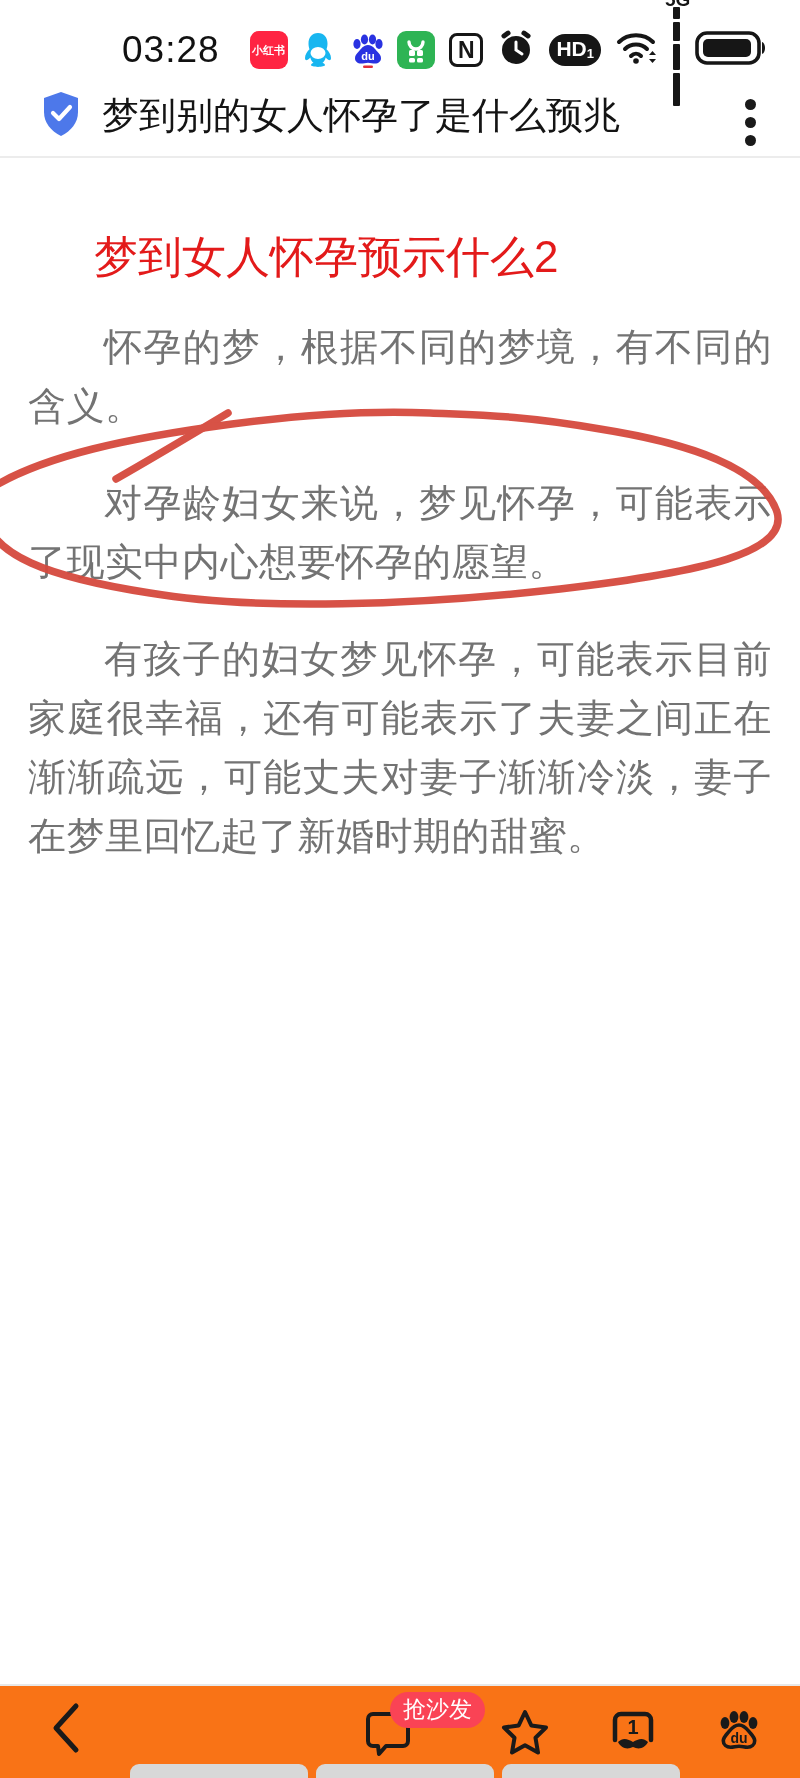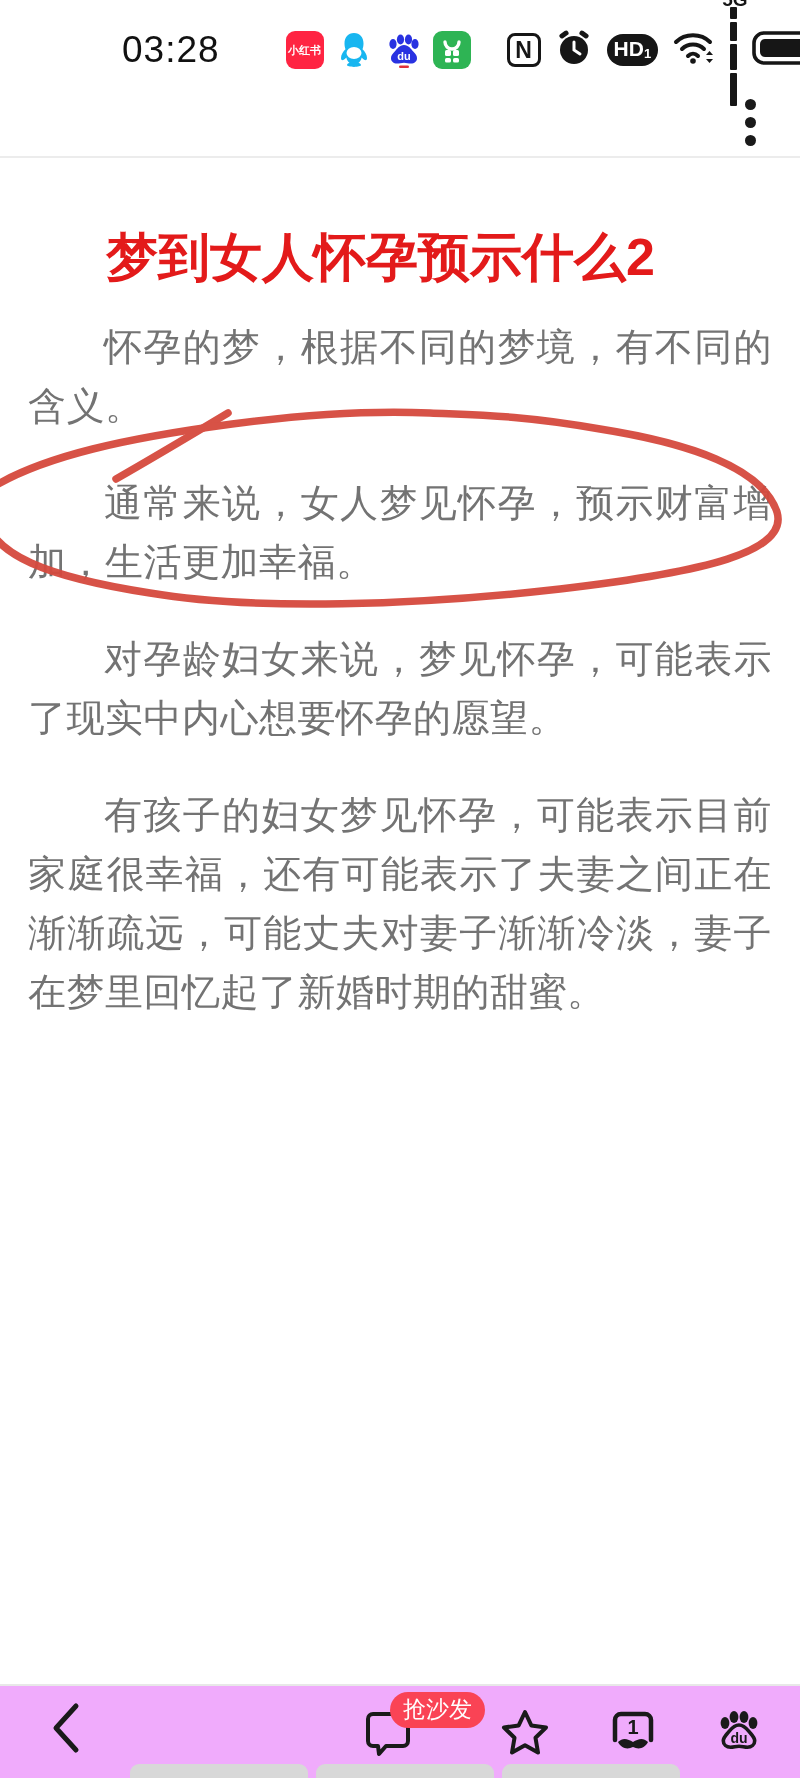--- a/index.html
+++ b/index.html
@@ -1,21 +1,21 @@
 <!DOCTYPE html>
 <html style="--heading_red: #e31a1a; --circle_red: #d5493d; --badge_red: #fa4355; --xiaohongshu_red: #ff2442; --qq_blue: #18b6f0; --baidu_blue: #2932e1; --green_app: #2eb454; --shield_blue: #4d78ea;"><head>
 <meta charset="utf-8">
 <style>
   html,body{margin:0;padding:0;background:#fff;}
   .screen{position:relative;width:800px;height:1778px;background:#fff;overflow:hidden;
           font-family:"Liberation Sans",sans-serif;color:#282828;}
 
   
   .statusbar{position:absolute;top:14px;left:0;right:0;height:72px;display:flex;
-             align-items:center;padding:0 30px 0 122px;box-sizing:border-box;gap:36px;}
+             align-items:center;padding:0 30px 0 122px;box-sizing:border-box;}
   .time{font-size:37px;font-weight:500;color:#111;letter-spacing:1px;}
   .app-icons{display:flex;align-items:center;gap:11px;margin-left:30px;text-align:right;}
   .app-icon{width:38px;height:38px;border-radius:9px;display:flex;align-items:center;
             justify-content:center;flex:0 0 auto;}
   .xhs{background:var(--xiaohongshu_red,#ff2442);}
   .xhs i{font-style:normal;color:#fff;font-size:11px;font-weight:700;letter-spacing:0;}
   .gapp{background:var(--green_app,#2eb454);}
   .status-right{display:flex;align-items:center;gap:14px;margin-left:auto;}
   .hd-badge{background:#161616;color:#fff;border-radius:16px;height:30px;display:flex;
             align-items:flex-start;padding:2px 7px 0;font-weight:700;}
@@ -29,30 +29,30 @@
 
   
   .titlebar{position:absolute;top:86px;left:40px;right:80px;height:60px;display:flex;align-items:center;}
   .page-title{font-size:37px;font-weight:500;color:#141414;margin-left:20px;white-space:nowrap;}
   .menu-dots{position:absolute;right:44px;top:99px;display:flex;flex-direction:column;gap:7px;cursor:pointer;}
   .menu-dots s{width:11px;height:11px;border-radius:50%;background:#1a1a1a;}
   .head-divider{position:absolute;top:156px;left:0;right:0;height:2px;background:#ececec;}
 
   
   .article{position:absolute;top:159px;left:0;right:0;padding:0 28px;box-sizing:border-box;}
-  .article h2{margin:75px 0 0;font-size:52px;line-height:46px;font-weight:700;
+  .article h2{margin:75px 0 0;font-size:44px;line-height:46px;font-weight:400;
               color:var(--heading_red,#e31a1a);text-indent:1.5em;}
   .article p{margin:38px 0 0;font-size:38px;line-height:59px;font-weight:300;color:#737373;
              text-indent:2em;text-align:justify;letter-spacing:0.5px;}
 
   
   .circle-anno{position:absolute;top:353px;left:0;width:800px;height:290px;pointer-events:none;z-index:5;}
 
   
-  .toolbar{position:absolute;left:0;right:0;bottom:0;height:94px;background:#f0abfc;
+  .toolbar{position:absolute;left:0;right:0;bottom:0;height:94px;background:#f97316;
            border-top:2px solid #e8e8e8;box-sizing:border-box;z-index:6;}
   .tb-item{position:absolute;cursor:pointer;}
   .tb-back{left:48px;top:16px;}
   .tb-comment{left:364px;top:22px;}
   .tb-star{left:500px;top:22px;}
   .tb-tabs{left:608px;top:20px;}
   .tb-du{left:714px;top:20px;}
   .badge{position:absolute;left:26px;top:-16px;background:var(--badge_red,#fa4355);color:#fff;
          font-size:23px;line-height:23px;padding:6px 13px 7px;border-radius:20px;white-space:nowrap;}
   .chips{position:absolute;left:130px;bottom:0;display:flex;gap:8px;}
@@ -132,33 +132,41 @@
       <span>
         <svg width="76" height="38" viewBox="0 0 76 38">
           <rect x="3" y="4" width="62" height="30" rx="10" fill="none" stroke="#161616" stroke-width="3.6"></rect>
           <rect x="9" y="10" width="48" height="18" rx="5" fill="#161616"></rect>
           <path d="M68 13v12c4-1 4-11 0-12z" fill="#161616"></path>
         </svg>
       </span>
     </span>
   </div>
 
+  <div class="titlebar">
+    <span>
+      <svg width="42" height="48" viewBox="0 0 42 48">
+        <path d="M21 2 38 8v14c0 11-7 19-17 24C11 41 4 33 4 22V8z" fill="#4d78ea"></path>
+        <path d="M13 23l6 6 11-12" fill="none" stroke="#fff" stroke-width="4.2" stroke-linecap="round" stroke-linejoin="round"></path>
+      </svg>
+    </span>
+    <span class="page-title">梦到别的女人怀孕了是什么预兆</span>
+  </div>
   <span class="menu-dots">
       <s></s>
       <s></s>
       <s></s>
     </span>
   <div class="head-divider"></div>
 
   <div class="article">
     <h2>梦到女人怀孕预示什么2</h2>
     <div>
 
     <p>怀孕的梦，根据不同的梦境，有不同的含义。</p>
-        <p>通常来说，女人梦见怀孕，预示财富增加，生活更加幸福。</p>
         <p>对孕龄妇女来说，梦见怀孕，可能表示了现实中内心想要怀孕的愿望。</p>
         <p>有孩子的妇女梦见怀孕，可能表示目前家庭很幸福，还有可能表示了夫妻之间正在渐渐疏远，可能丈夫对妻子渐渐冷淡，妻子在梦里回忆起了新婚时期的甜蜜。</p>
       </div>
   </div>
 
   <svg class="circle-anno" viewBox="0 0 800 290">
     <g fill="none" stroke="#d5493d" stroke-width="7.5" stroke-linecap="round" opacity="0.95">
       <path d="M 228 60 C 198 78, 158 102, 116 126"></path>
       <path d="M -15 139 C 40 102, 135 84, 232 71
                C 300 62, 362 57, 430 60

